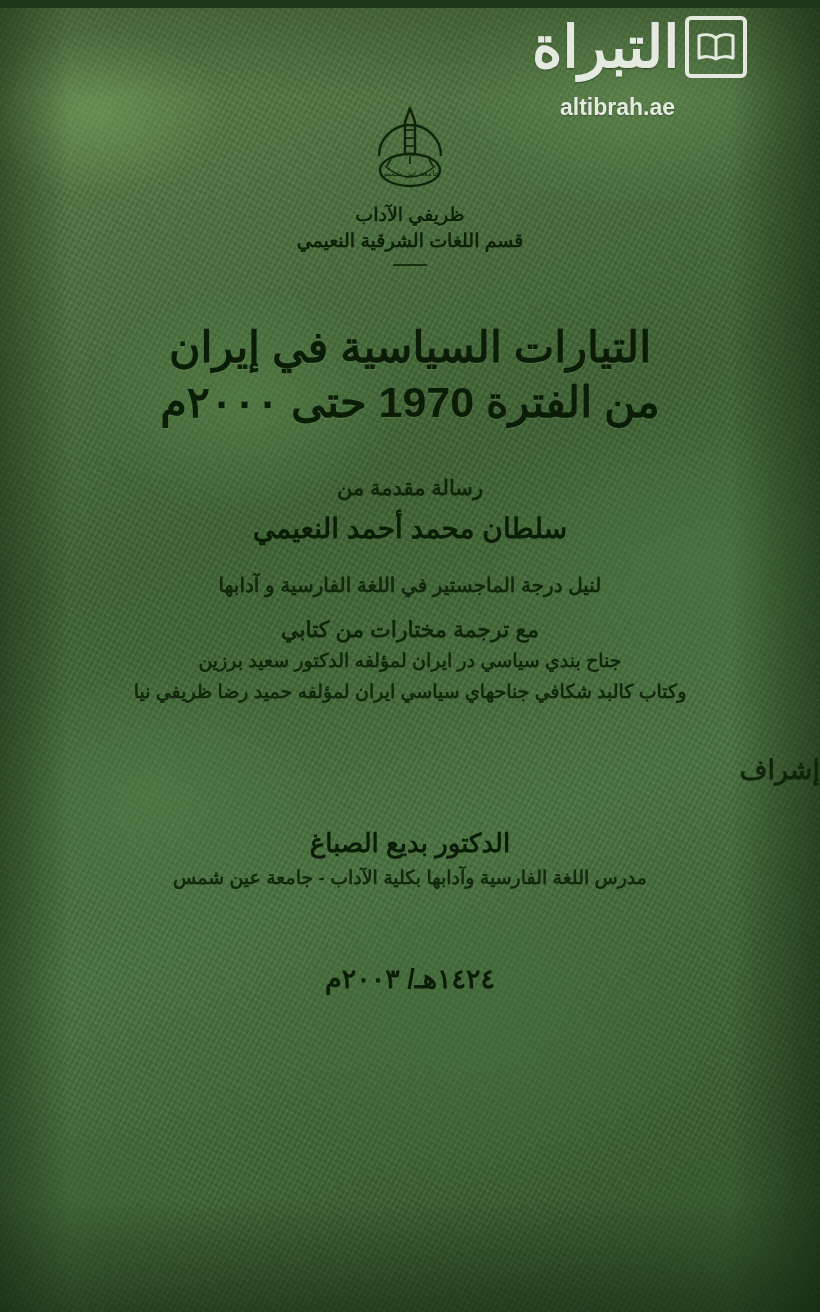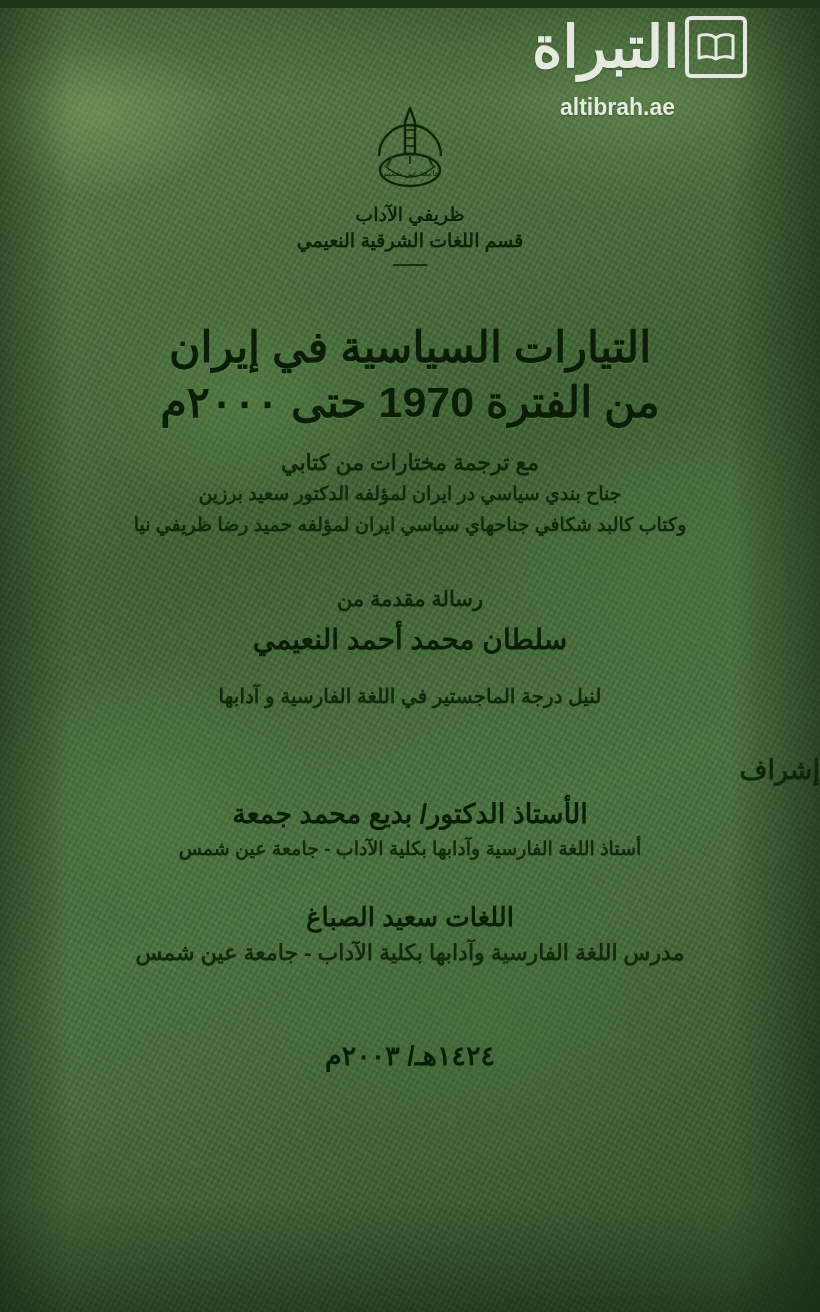--- a/index.html
+++ b/index.html
@@ -225,21 +225,21 @@
     margin-top: 7px;
   }
   .supervisor2-name {
     font-size: 26px;
     font-weight: bold;
     color: #0b1d06;
     margin-top: 42px;
     letter-spacing: -0.5px;
   }
   .supervisor2-title {
-    font-size: 22px;
+    font-size: 19px;
     font-weight: bold;
     color: #13290d;
     margin-top: 7px;
   }
 
   
   #date-block { margin-top: 74px; }
   .date-line {
     font-size: 27px;
     font-weight: bold;
@@ -289,37 +289,35 @@
       <div class="faculty-line">ظريفي الآداب</div>
       <div class="dept-line">قسم اللغات الشرقية النعيمي</div>
       <div class="rule"></div>
     </div>
 
     <div class="blk" id="title-block">
       <div class="title-line">التيارات السياسية في إيران</div>
       <div class="title-line">من الفترة 1970 حتى ٢٠٠٠م</div>
     </div>
 
+    <div class="blk" id="presented-block">
+      <div class="presented-label">رسالة مقدمة من</div>
+      <div class="author-name">سلطان محمد أحمد النعيمي</div>
+      <div class="degree-line">لنيل درجة الماجستير في اللغة الفارسية و آدابها</div>
+    </div>
+
     <div class="blk" id="subtitle-block">
       <div class="sub-main">مع ترجمة مختارات من كتابي</div>
       <div class="sub-small">جناح بندي سياسي در ايران لمؤلفه الدكتور سعيد برزين</div>
       <div class="sub-small">وكتاب كالبد شكافي جناحهاي سياسي ايران لمؤلفه حميد رضا ظريفي نيا</div>
     </div>
 
-    <div class="blk" id="presented-block">
-      <div class="presented-label">رسالة مقدمة من</div>
-      <div class="author-name">سلطان محمد أحمد النعيمي</div>
-      <div class="degree-line">لنيل درجة الماجستير في اللغة الفارسية و آدابها</div>
-    </div>
-
     <div class="blk" id="supervision-block">
       <div class="supervision-label">إشراف</div>
-      <div class="supervisor-name">الأستاذ الدكتور/ بديع محمد جمعة</div>
-      <div class="supervisor-title">أستاذ اللغة الفارسية وآدابها بكلية الآداب - جامعة عين شمس</div>
-      <div class="supervisor2-name">اللغات  سعيد الصباغ</div>
+      <div class="supervisor2-name">الدكتور  بديع الصباغ</div>
       <div class="supervisor2-title">مدرس اللغة الفارسية وآدابها بكلية الآداب - جامعة عين شمس</div>
     </div>
 
     <div class="blk" id="date-block">
       <div class="date-line">١٤٢٤هـ/ ٢٠٠٣م</div>
     </div>
 
   </div>
 </div>
 

